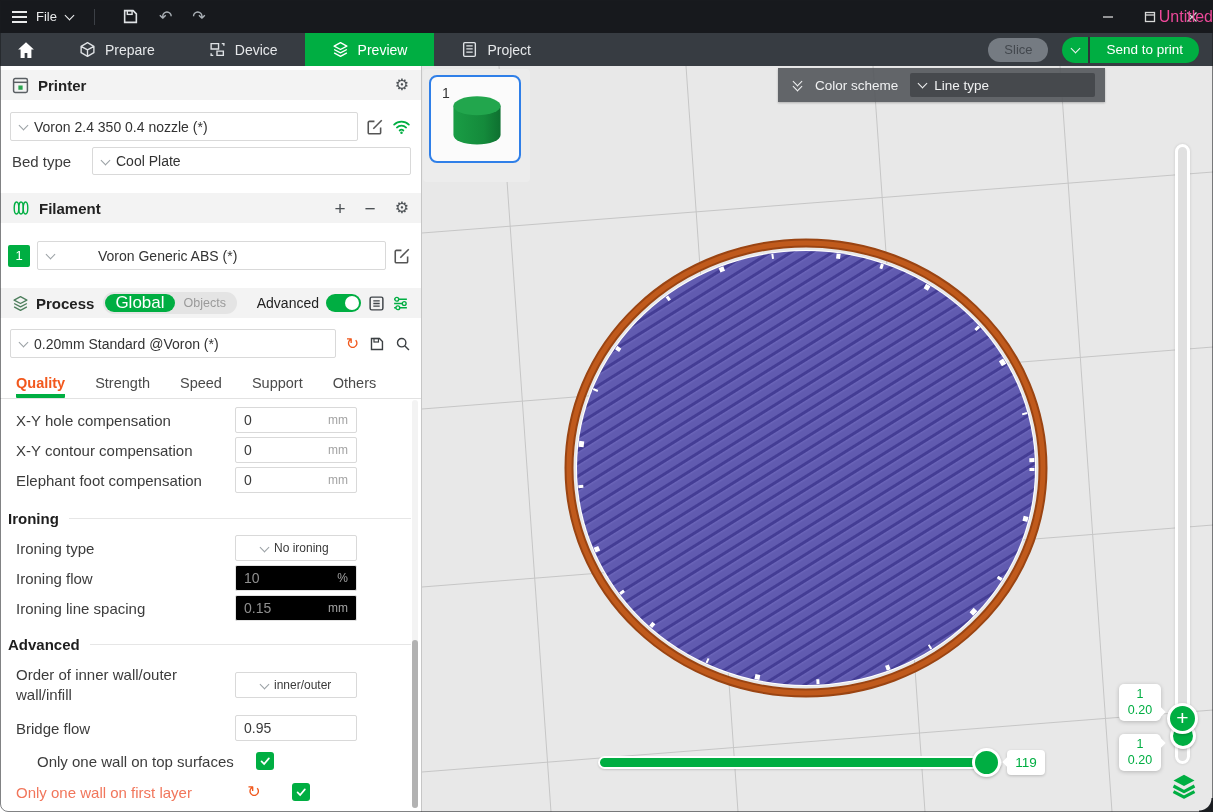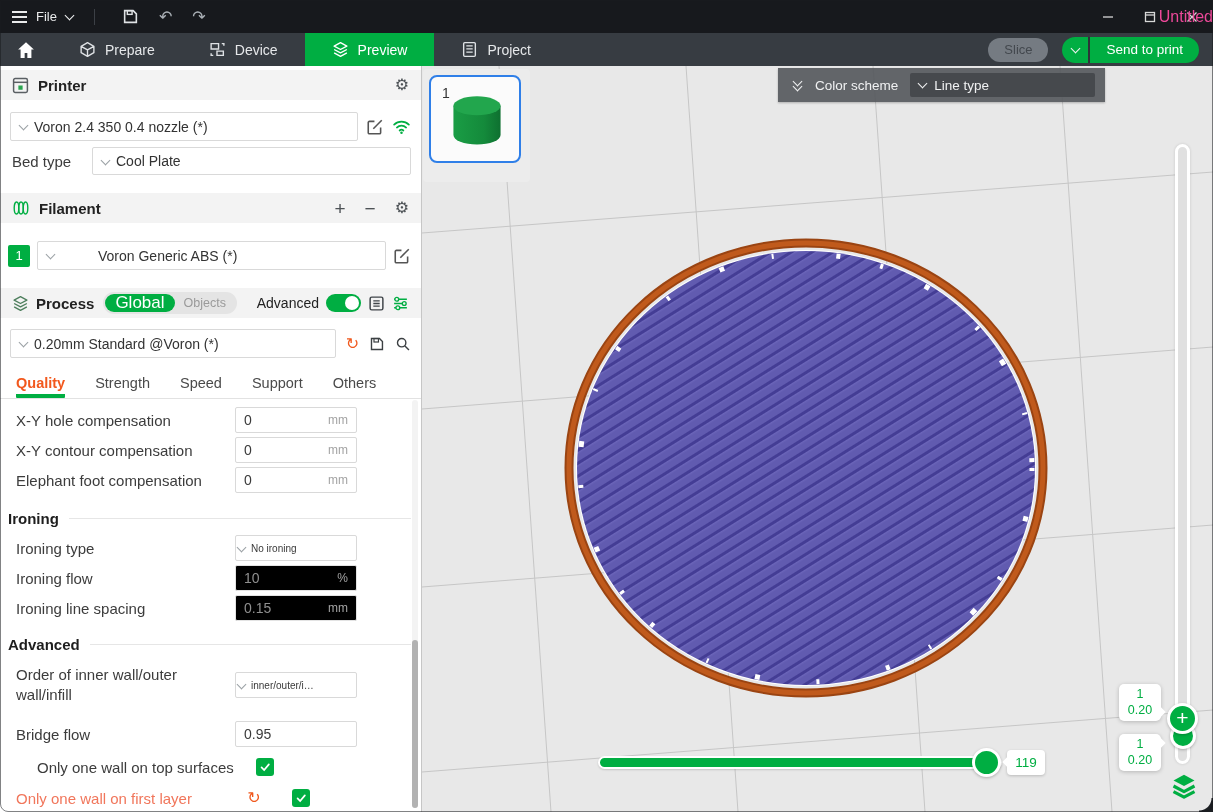--- a/index.html
+++ b/index.html
@@ -76,21 +76,21 @@
   .ptab { font-size:14.5px; color:#4a4a4a; padding:0 0 7px 0; margin-right:30px; }
   .ptab.active { color:var(--quality-tab,#f25a1d); font-weight:bold; border-bottom:4px solid var(--accent,#00ae42); border-radius:0 0 1px 1px; padding-bottom:3px; }
 
   .prow { display:flex; align-items:center; padding-left:16px; height:30px; }
   .prow .plabel { width:219px; font-size:15px; padding-right:6px; }
   .pinput { width:122px; height:26px; border:1px solid #d9d9d9; border-radius:2px; display:flex; align-items:center; padding:0 8px; background:#fff; }
   .pinput .v { flex:1; font-size:14px; color:#3a3a3a; }
   .pinput .u { font-size:12px; color:#a3a3a3; }
   .pinput.dis { background:#000000; border-color:#e3e3e3; }
   .pinput.dis .v { color:#8f8f8f; }
-  .pcombo { width:122px; height:26px; border:1px solid #d9d9d9; border-radius:2px; display:flex; align-items:center; gap:6px; padding:0 2px; background:#fff; font-size:10px; color:#3a3a3a; }
+  .pcombo { width:122px; height:26px; border:1px solid #d9d9d9; border-radius:2px; display:flex; align-items:center; gap:6px; padding:0 25px; background:#fff; font-size:12px; color:#3a3a3a; }
   .pcombo .cv { border-color:#9aa0a4; margin-top:-2px; flex:none; }
   .pcombo .val { white-space:nowrap; overflow:hidden; }
 
   .gheading { display:flex; align-items:center; gap:10px; margin-top:12px; padding-left:8px; height:22px; }
   .gheading b { font-size:15px; color:#1e1e1e; }
   .gheading i { flex:1; height:1px; background:#e6e6e6; margin-right:10px; }
 
   .prow2 { height:44px; margin-top:8px; }
   .prow2 .plabel { line-height:1.35; }
   .cbx { width:18px; height:18px; background:var(--accent,#00ae42); border-radius:3px; display:flex; align-items:center; justify-content:center; }
@@ -382,21 +382,21 @@
         <i></i>
       </div>
 
     <div class="prow prow2">
       <span class="plabel">Order of inner wall/outer wall/infill</span>
       <span class="pcombo">
           <span class="cv"></span>
           <span class="val">inner/outer/i…</span>
         </span>
     </div>
-    <div class="prow" style="margin-top:12px;">
+    <div class="prow" style="margin-top:6px;">
       <span class="plabel">Bridge flow</span>
       <span class="pinput">
           <span class="v">0.95</span>
         </span>
     </div>
     <div class="prow" style="margin-top:4px;height:28px;padding-left:37px;">
       <span class="plabel">Only one wall on top surfaces</span>
       <span class="cbx">
           <svg width="12" height="12" viewBox="0 0 14 14">
             <path d="M3 7.5 6 10.5 11.5 4" fill="none" stroke="#fff" stroke-width="2" stroke-linecap="round"></path>

